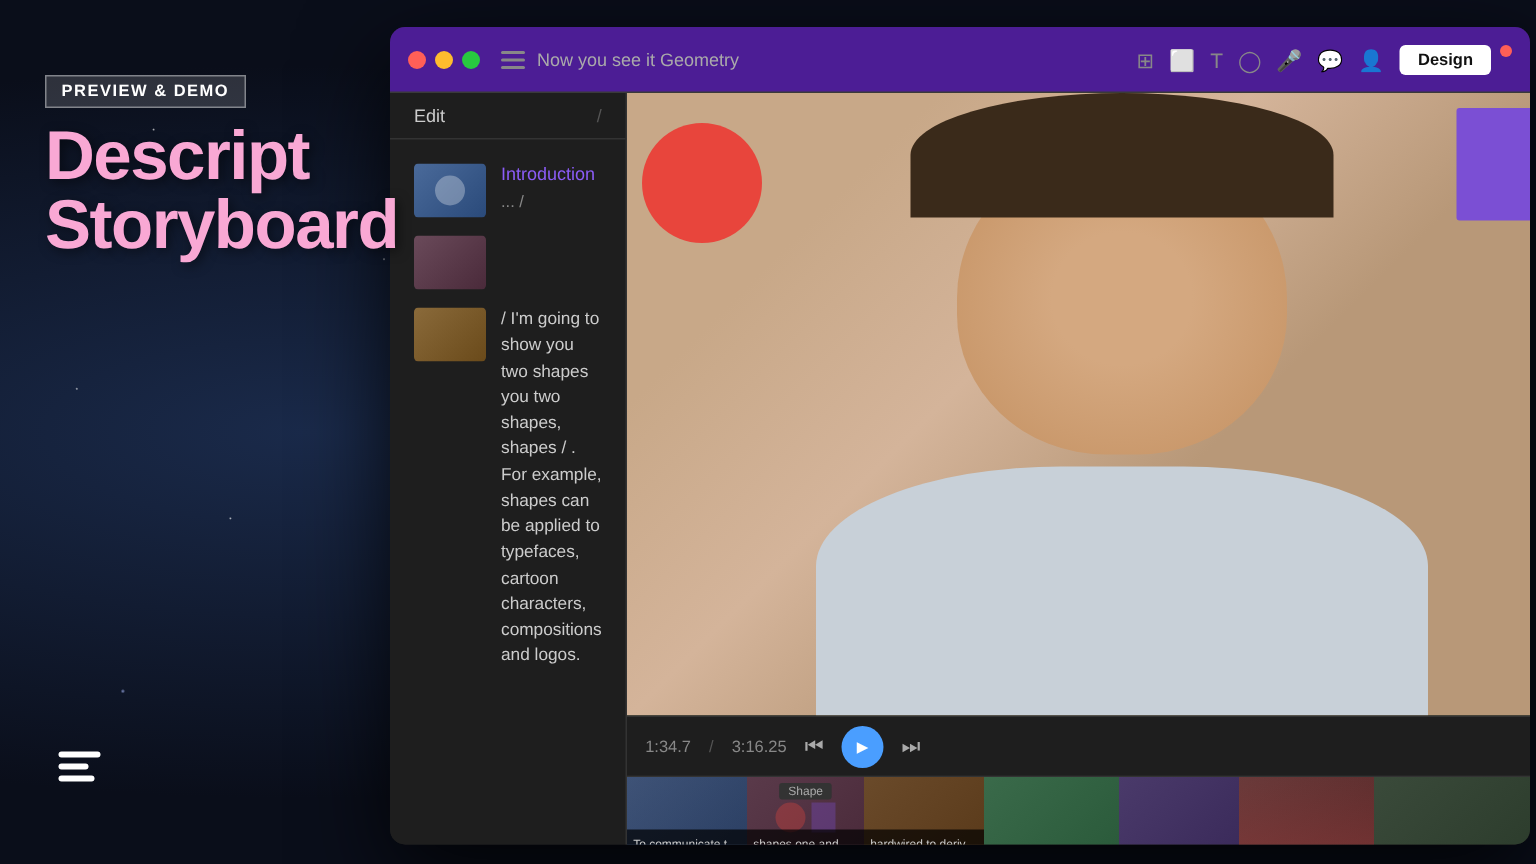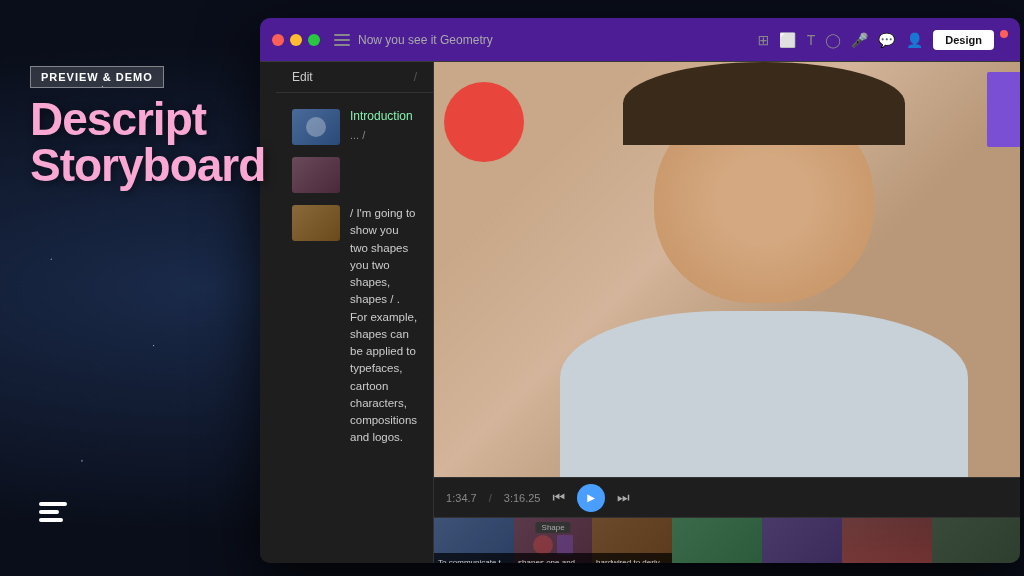--- a/index.html
+++ b/index.html
@@ -44,21 +44,21 @@
         radial-gradient(1px 1px at 78% 78%, white 0%, transparent 100%),
         radial-gradient(2px 2px at 50% 40%, #ccddff 0%, transparent 100%),
         radial-gradient(1px 1px at 20% 20%, white 0%, transparent 100%);
       opacity: 0.7;
     }
 
     
     .branding {
       position: absolute;
       left: 30px;
-      top: 66px;
+      top: 50px;
       z-index: 10;
     }
     .preview-badge {
       background: rgba(255,255,255,0.15);
       border: 1px solid rgba(255,255,255,0.4);
       color: white;
       font-size: 11px;
       font-weight: 700;
       letter-spacing: 1px;
       padding: 4px 10px;
@@ -171,21 +171,20 @@
       height: calc(100% - 36px);
     }
 
     
     .editor-panel {
       width: 390px;
       background: #1e1e1e;
       display: flex;
       flex-direction: column;
       border-right: 1px solid #333;
-      padding-left: 16px;
     }
 
     .edit-bar {
       display: flex;
       align-items: center;
       justify-content: space-between;
       padding: 8px 16px;
       border-bottom: 1px solid #333;
     }
     .edit-label {
@@ -208,21 +207,21 @@
 
     .doc-title {
       color: #e0e0e0;
       font-size: 17px;
       font-weight: 600;
       margin-bottom: 16px;
       line-height: 1.3;
     }
 
     .section-label {
-      color: #86efac;
+      color: #8b5cf6;
       font-size: 12px;
       font-weight: 500;
       margin-bottom: 6px;
     }
 
     .transcript-block {
       display: flex;
       gap: 10px;
       margin-bottom: 12px;
     }

